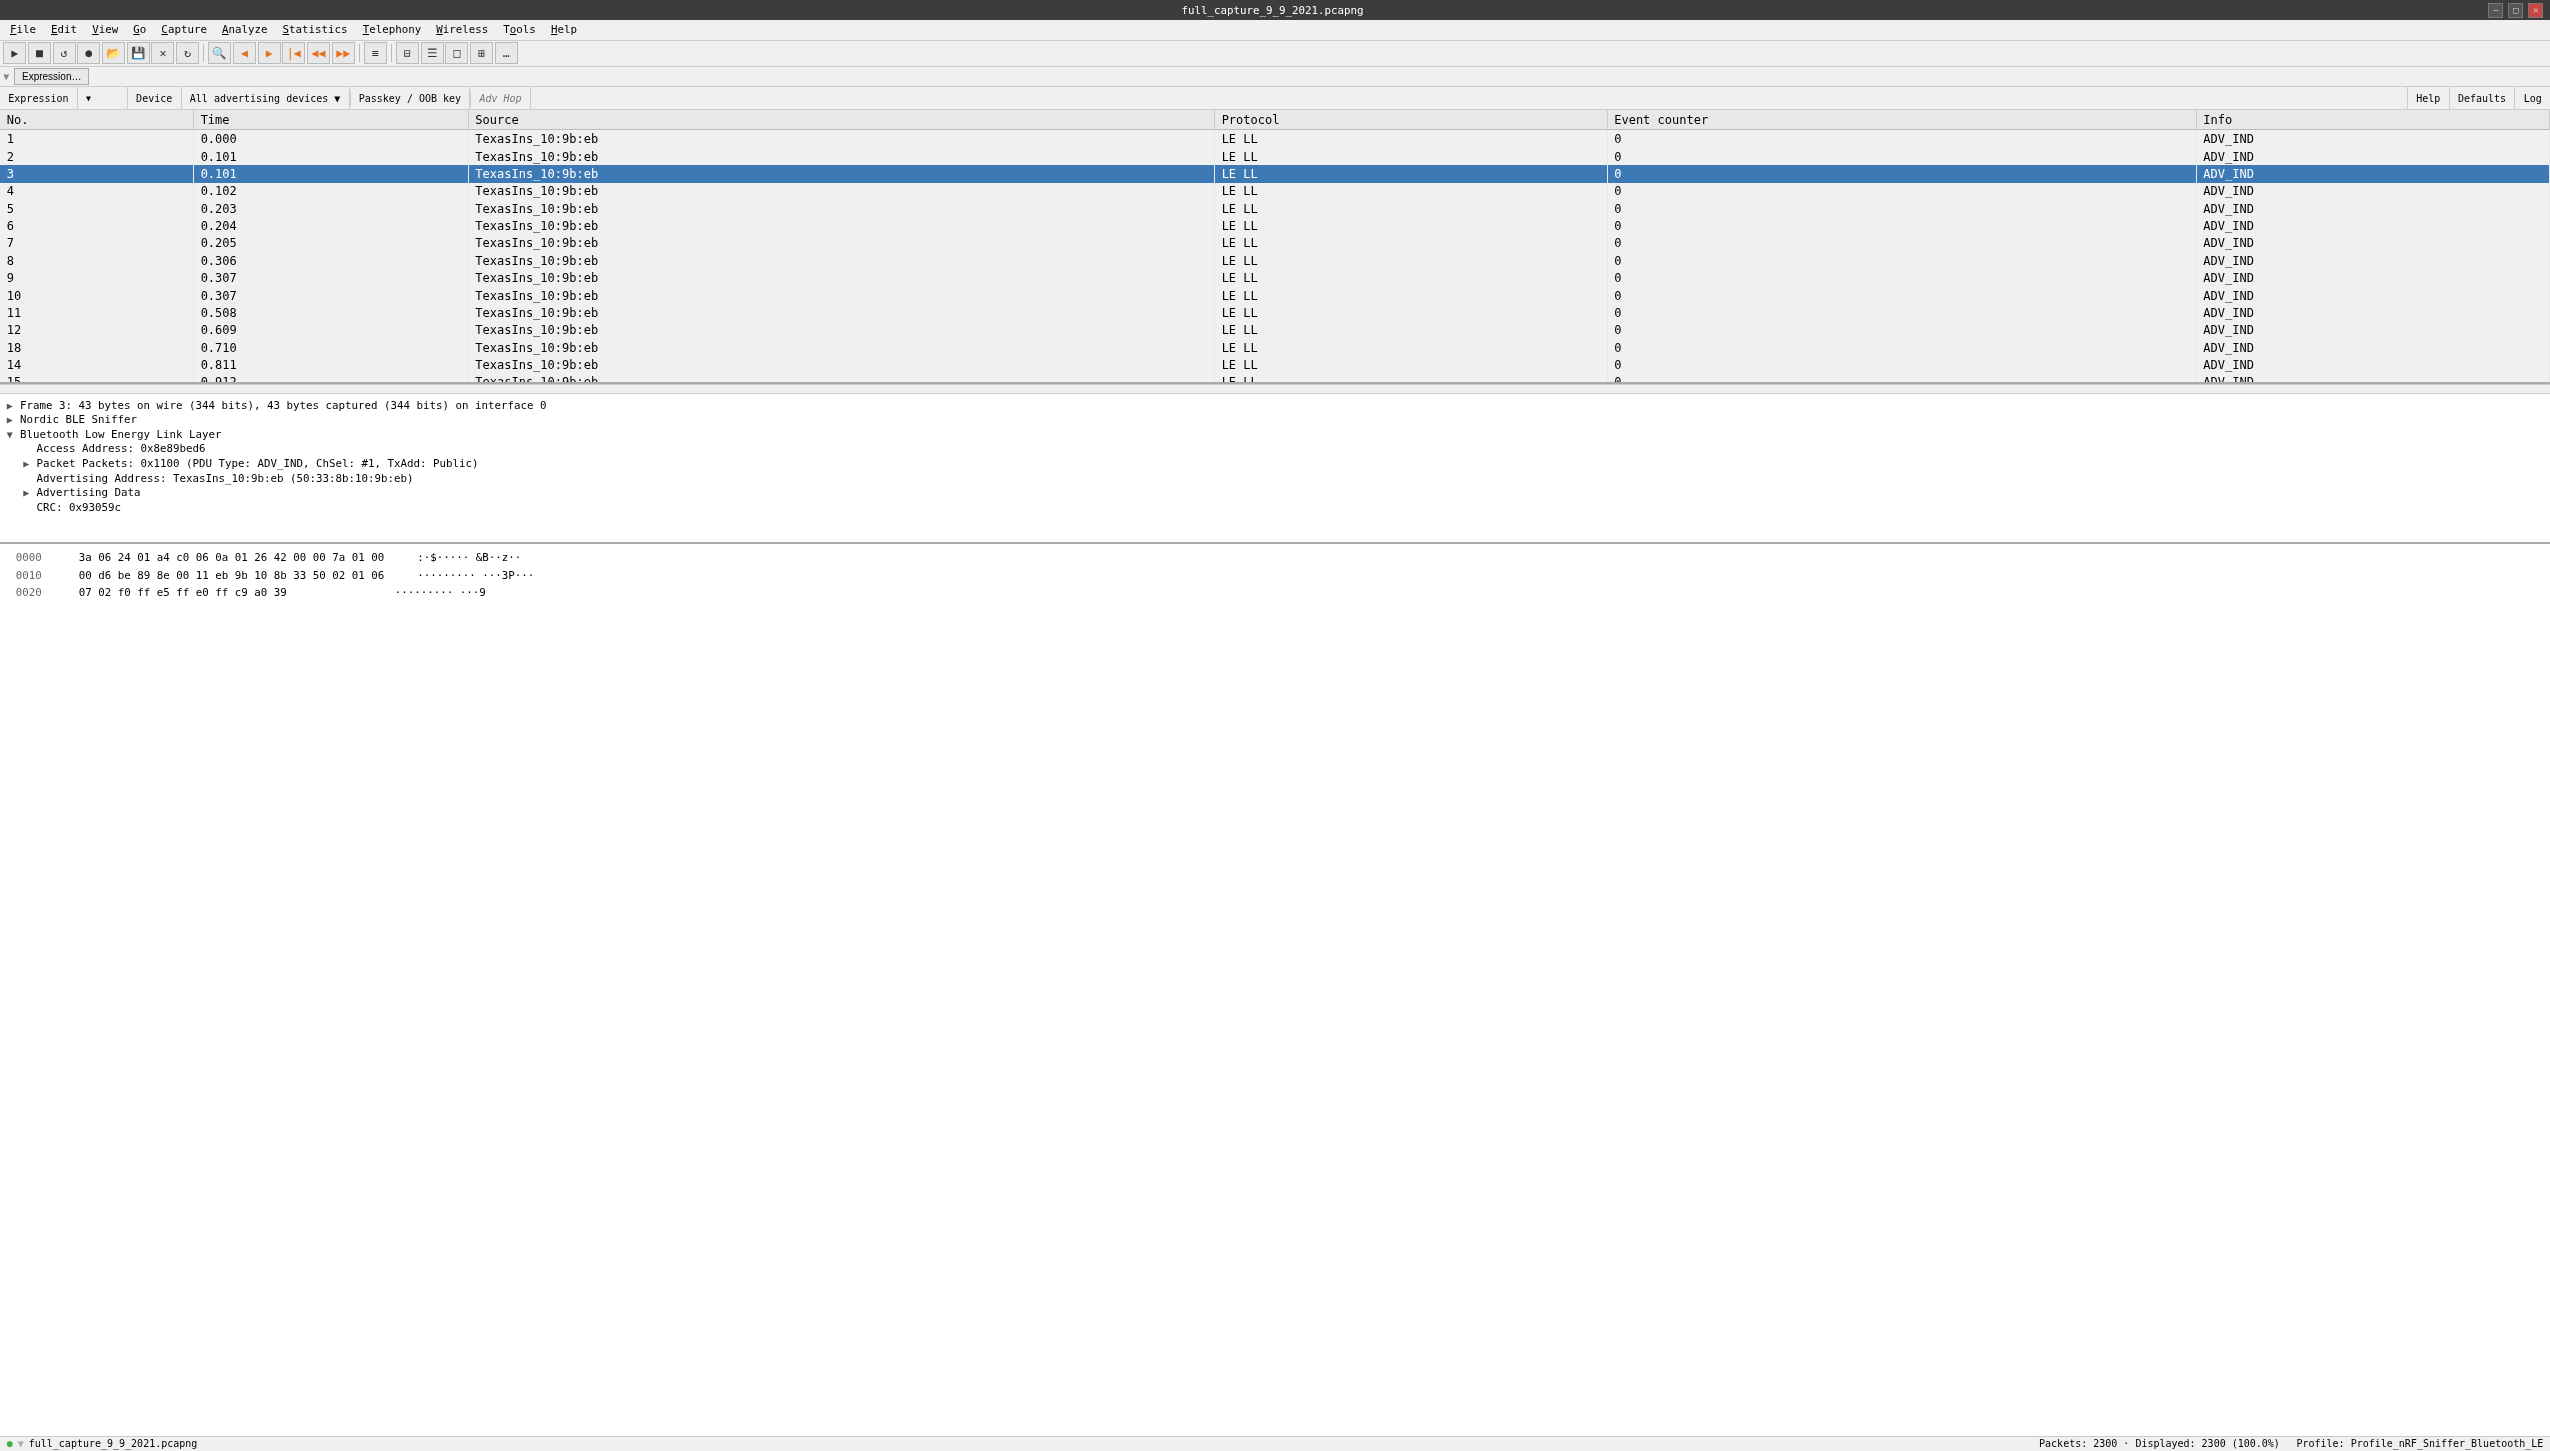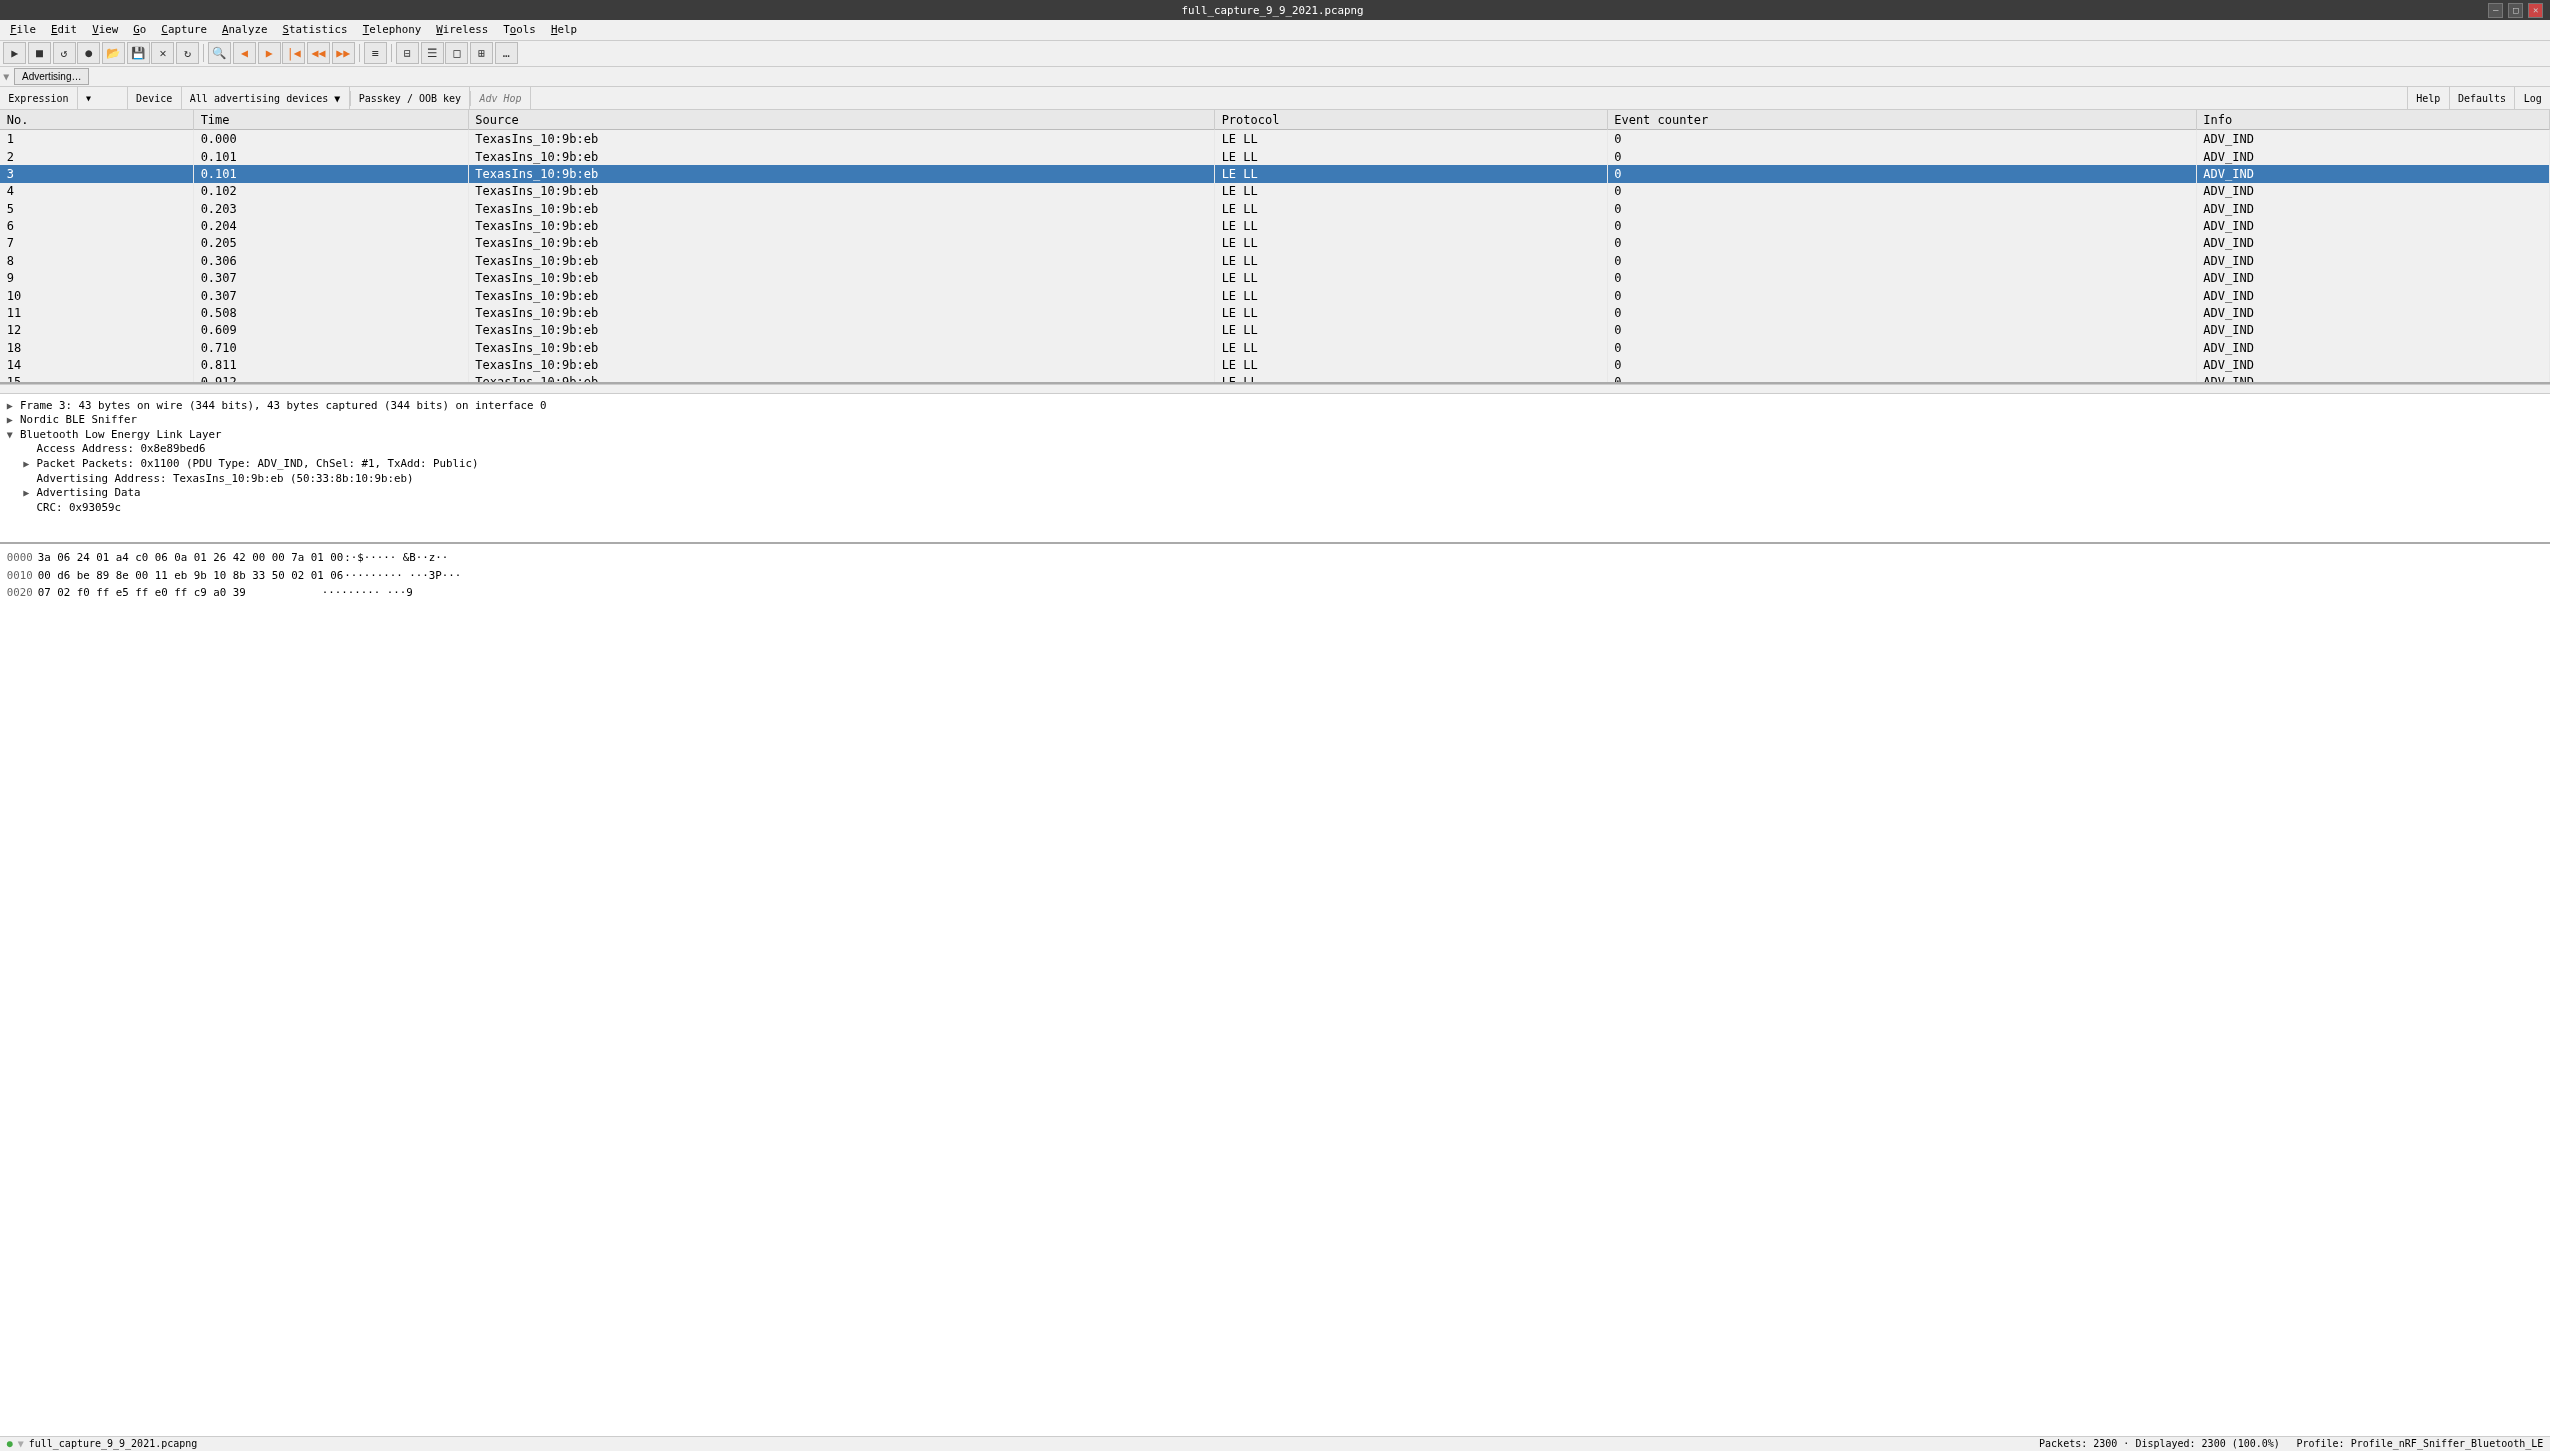--- a/index.html
+++ b/index.html
@@ -190,22 +190,23 @@
     #hex-dump {
       flex: 1;
       overflow: auto;
       background: #fff;
       padding: 5px 6.7px;
       font-family: 'DejaVu Sans Mono', monospace;
       font-size: 10.8px;
     }
     .hex-row {
       display: flex;
-      gap: 1px;
+      gap: 33px;
       line-height: 1.6;
+      margin-left: 9px;
     }
     .hex-offset { color: #666; min-width: 30px; }
     .hex-bytes { color: #000; min-width: 283px; }
     .hex-ascii { color: #000; }
 
     
     #status-bar {
       background: #f0f0f0;
       border-top: 0.8px solid #ccc;
       display: flex;
@@ -265,21 +266,21 @@
   <div class="tb-sep"></div>
   <div class="tb-btn">⊟</div>
   <div class="tb-btn">☰</div>
   <div class="tb-btn">□</div>
   <div class="tb-btn">⊞</div>
   <div class="tb-btn">…</div>
 </div>
 
 <div id="filter-bar">
   <div style="color:#888; font-size:10px; margin-right:1.7px;">▼</div>
-  <button id="filter-expression-btn">Advertising…</button>
+  <button id="filter-expression-btn">Expression…</button>
 </div>
 
 <div id="interface-bar">
   <div class="ib-item">Expression</div>
   <div class="ib-item dropdown" style="min-width:50px;"></div>
   <div class="ib-item">Device</div>
   <div class="ib-item">All advertising devices ▼</div>
   <div style="width:0.8px; background:#ccc; margin:3.3px 0;"></div>
   <div class="ib-item">Passkey / OOB key</div>
   <div style="width:0.8px; background:#ccc; margin:3.3px 0;"></div>

